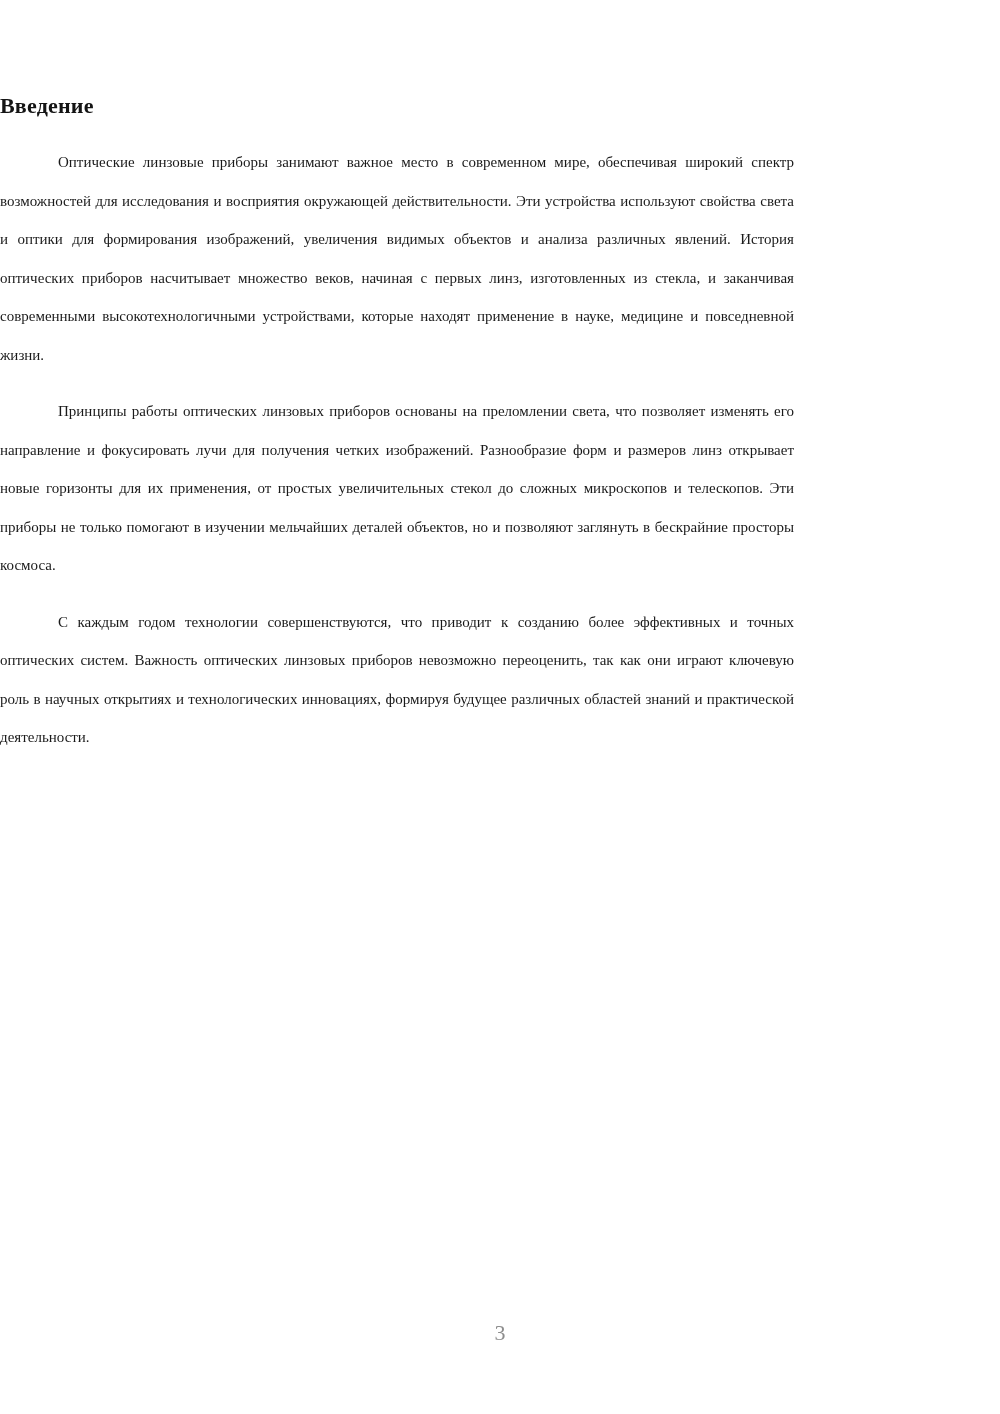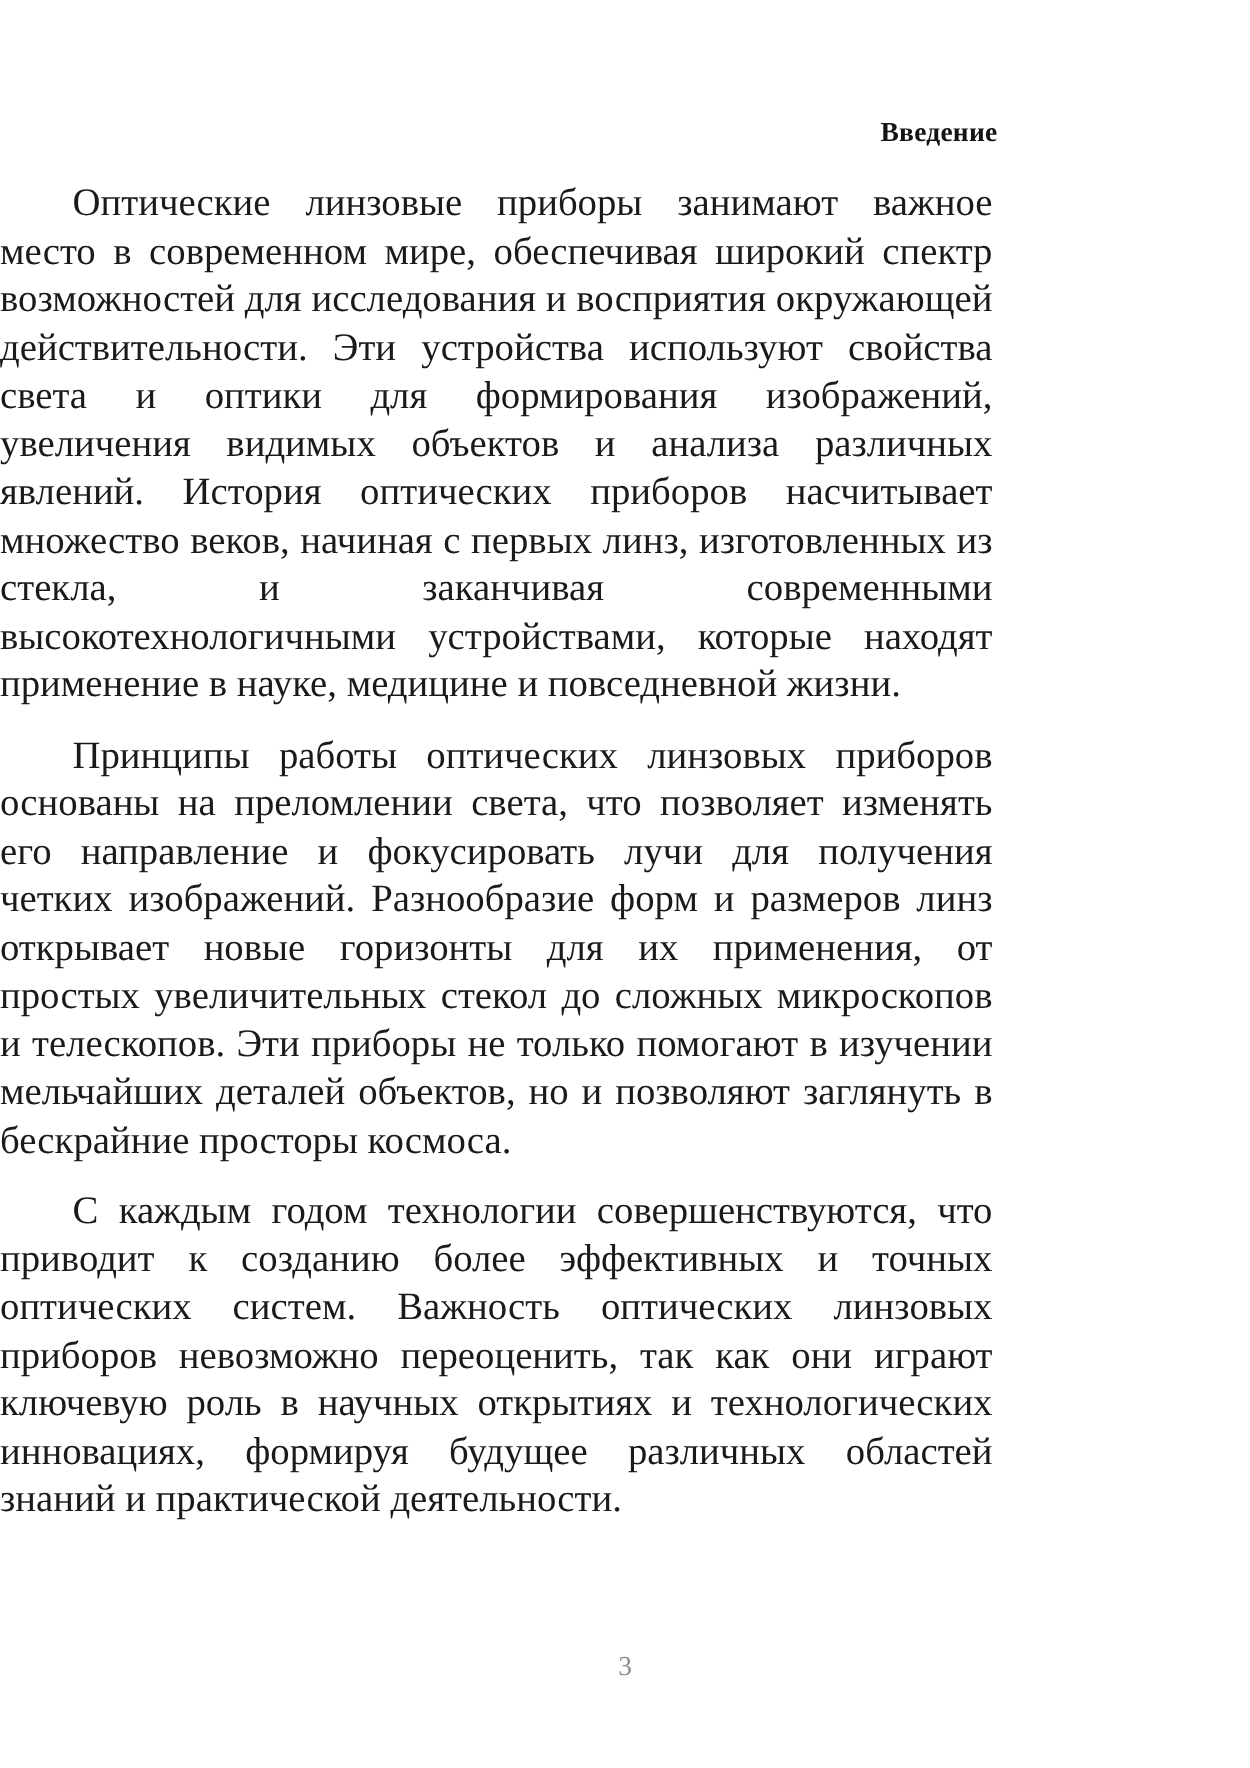--- a/index.html
+++ b/index.html
@@ -19,40 +19,40 @@
     overflow: hidden;
     font-family: "Liberation Serif", "DejaVu Serif", serif;
     color: #1a1a1a;
   }
 
   .doc-title {
     margin: 0;
     padding: 0;
     font-size: 22px;
     font-weight: bold;
-    text-align: right;
+    text-align: left;
     letter-spacing: 0.2px;
     color: #141414;
     position: absolute;
     left: 0;
     top: 93px;
     width: 798px;
   }
 
   .body-text {
     position: absolute;
     left: 0;
     top: 143px;
     width: 798px;
   }
 
   .body-text p {
     margin: 0 4px 18px 0;
     padding: 0;
-    font-size: 31px;
+    font-size: 15px;
     line-height: 38.5px;
     text-align: justify;
     text-justify: inter-word;
     text-indent: 58px;
     color: #1a1a1a;
     hyphens: none;
     -webkit-hyphens: none;
   }
 
   .body-text p:last-child {

